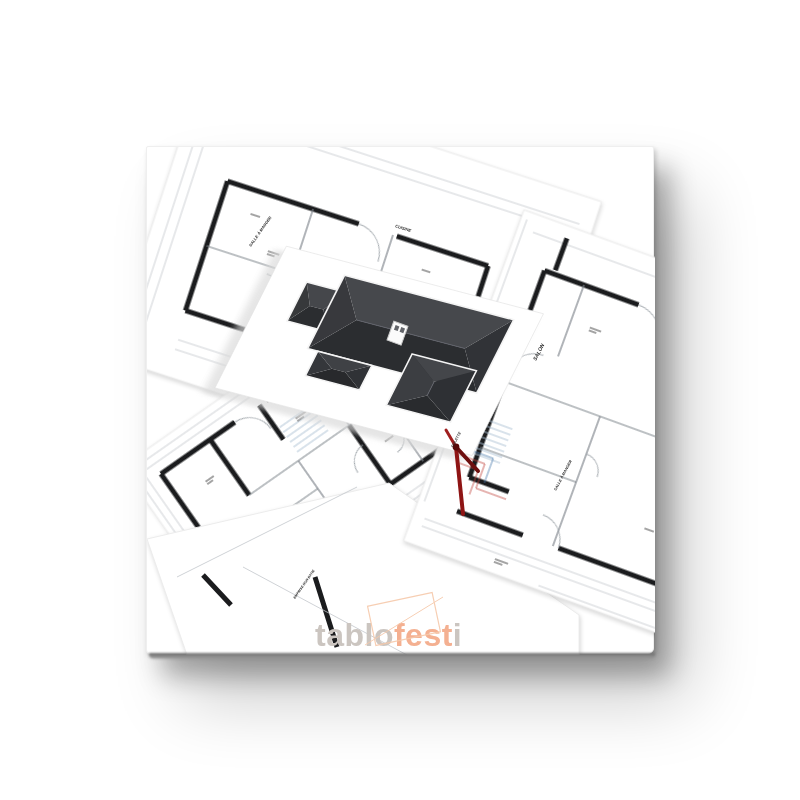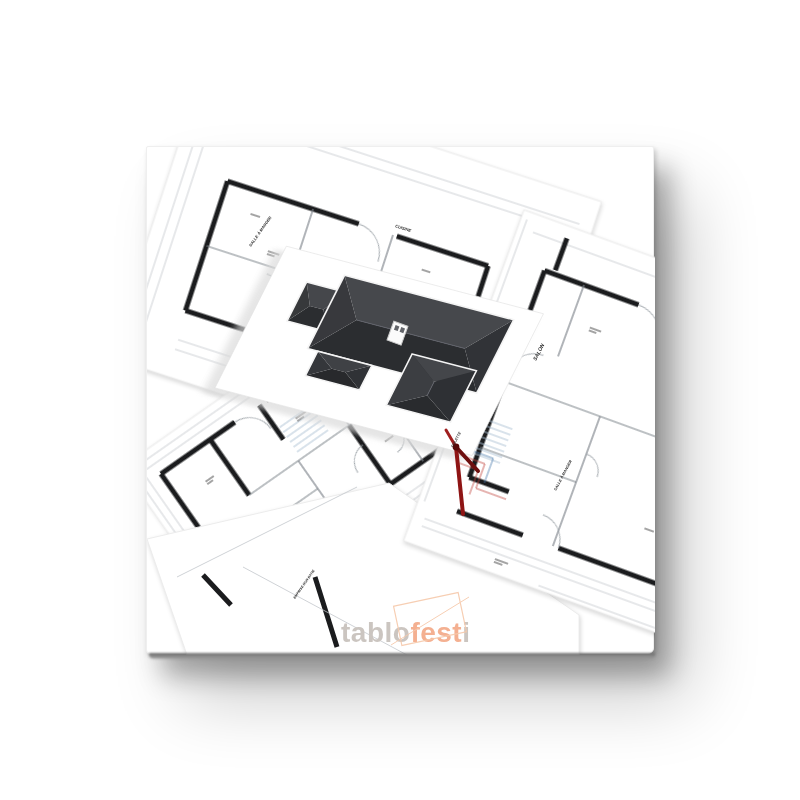--- a/index.html
+++ b/index.html
@@ -32,21 +32,21 @@
   .arc{stroke:#9aa0a6;stroke-width:0.9;fill:none;}
   .stair{stroke:#aabfd3;stroke-width:0.9;fill:none;}
   .wire-r{stroke:#c0443c;stroke-width:0.8;fill:none;}
   .wire-b{stroke:#4f7fae;stroke-width:0.8;fill:none;}
   .micro{stroke:#4a4a4a;stroke-width:1;fill:none;}
   .outline{fill:none;stroke:#f4f4f4;stroke-width:1.6;}
   .ridge{stroke:#60626a;stroke-width:1;fill:none;}
   .label{fill:#2e2e2e;font-weight:700;font-style:italic;font-family:"Liberation Sans",sans-serif;}
   
   .watermark{
-    position:absolute;left:194px;top:472px;font-size:28px;font-weight:700;
+    position:absolute;left:168px;top:472px;font-size:32px;font-weight:700;
     letter-spacing:0.5px;line-height:1;user-select:none;white-space:nowrap;
   }
   .wm-gray{color:#cbc5c0;}
   .wm-orange{color:#f4b091;}
   .wm-sketch{position:absolute;left:42px;top:-30px;opacity:0.9;}
 </style>
 </head>
 <body>
 
 <div class="stage">

